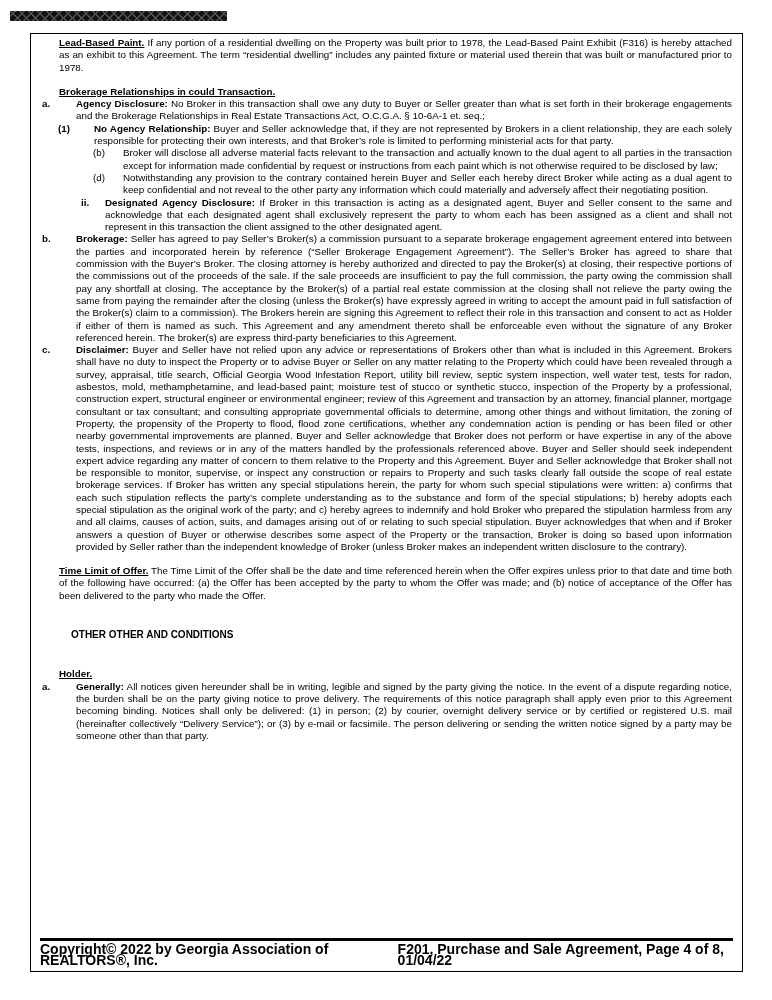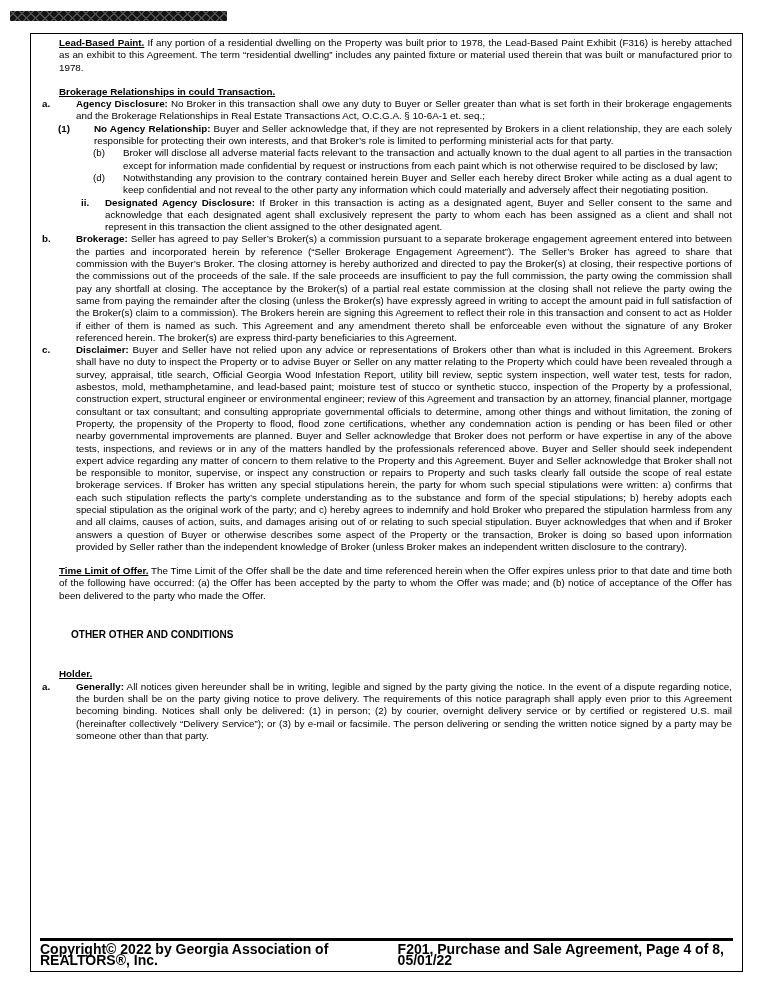--- a/index.html
+++ b/index.html
@@ -75,17 +75,17 @@
         <div class="para l1"><span class="lbl sb">c.</span><span class="sb">Disclaimer:</span><span> Buyer and Seller have not relied upon any advice or representations of Brokers other than what is included in this Agreement. Brokers shall have no duty to inspect the Property or to advise Buyer or Seller on any matter relating to the Property which could have been revealed through a survey, appraisal, title search, Official Georgia Wood Infestation Report, utility bill review, septic system inspection, well water test, tests for radon, asbestos, mold, methamphetamine, and lead-based paint; moisture test of stucco or synthetic stucco, inspection of the Property by a professional, construction expert, structural engineer or environmental engineer; review of this Agreement and transaction by an attorney, financial planner, mortgage consultant or tax consultant; and consulting appropriate governmental officials to determine, among other things and without limitation, the zoning of Property, the propensity of the Property to flood, flood zone certifications, whether any condemnation action is pending or has been filed or other nearby governmental improvements are planned. Buyer and Seller acknowledge that Broker does not perform or have expertise in any of the above tests, inspections, and reviews or in any of the matters handled by the professionals referenced above. Buyer and Seller should seek independent expert advice regarding any matter of concern to them relative to the Property and this Agreement. Buyer and Seller acknowledge that Broker shall not be responsible to monitor, supervise, or inspect any construction or repairs to Property and such tasks clearly fall outside the scope of real estate brokerage services. If Broker has written any special stipulations herein, the party for whom such special stipulations were written: a) confirms that each such stipulation reflects the party’s complete understanding as to the substance and form of the special stipulations; b) hereby adopts each special stipulation as the original work of the party; and c) hereby agrees to indemnify and hold Broker who prepared the stipulation harmless from any and all claims, causes of action, suits, and damages arising out of or relating to such special stipulation. Buyer acknowledges that when and if Broker answers a question of Buyer or otherwise describes some aspect of the Property or the transaction, Broker is doing so based upon information provided by Seller rather than the independent knowledge of Broker (unless Broker makes an independent written disclosure to the contrary).</span></div>
         <div class="para l0 g1"><span class="lbl sb">11.</span><span class="sbu">Time Limit of Offer.</span><span> The Time Limit of the Offer shall be the date and time referenced herein when the Offer expires unless prior to that date and time both of the following have occurred: (a) the Offer has been accepted by the party to whom the Offer was made; and (b) notice of acceptance of the Offer has been delivered to the party who made the Offer.</span></div>
         <div class="para lh g2"><span class="lbl sb">C.</span><span class="sb">OTHER OTHER AND CONDITIONS</span></div>
         <div class="para l0 g2"><span class="lbl sb">1.</span><span class="sbu">Holder.</span></div>
         <div class="para l1"><span class="lbl sb">a.</span><span class="sb">Generally:</span><span> All notices given hereunder shall be in writing, legible and signed by the party giving the notice.  In the event of a dispute regarding notice, the burden shall be on the party giving notice to prove delivery.  The requirements of this notice paragraph shall apply even prior to this Agreement becoming binding.  Notices shall only be delivered: (1) in person; (2) by courier, overnight delivery service or by certified or registered U.S. mail (hereinafter collectively “Delivery Service”); or (3) by e-mail or facsimile. The person delivering or sending the written notice signed by a party may be someone other than that party.</span></div>
       </div>
     <div class="footer">
       <div class="footer-rule"></div>
       <div class="footer-row">
         <span>Copyright© 2022 by Georgia Association of REALTORS®, Inc.</span>
-        <span>F201, Purchase and Sale Agreement, Page 4 of 8, 05/01/22</span>
+        <span>F201, Purchase and Sale Agreement, Page 4 of 8, 01/04/22</span>
       </div>
     </div>
   </div>
 </div>
 
 </body></html>

